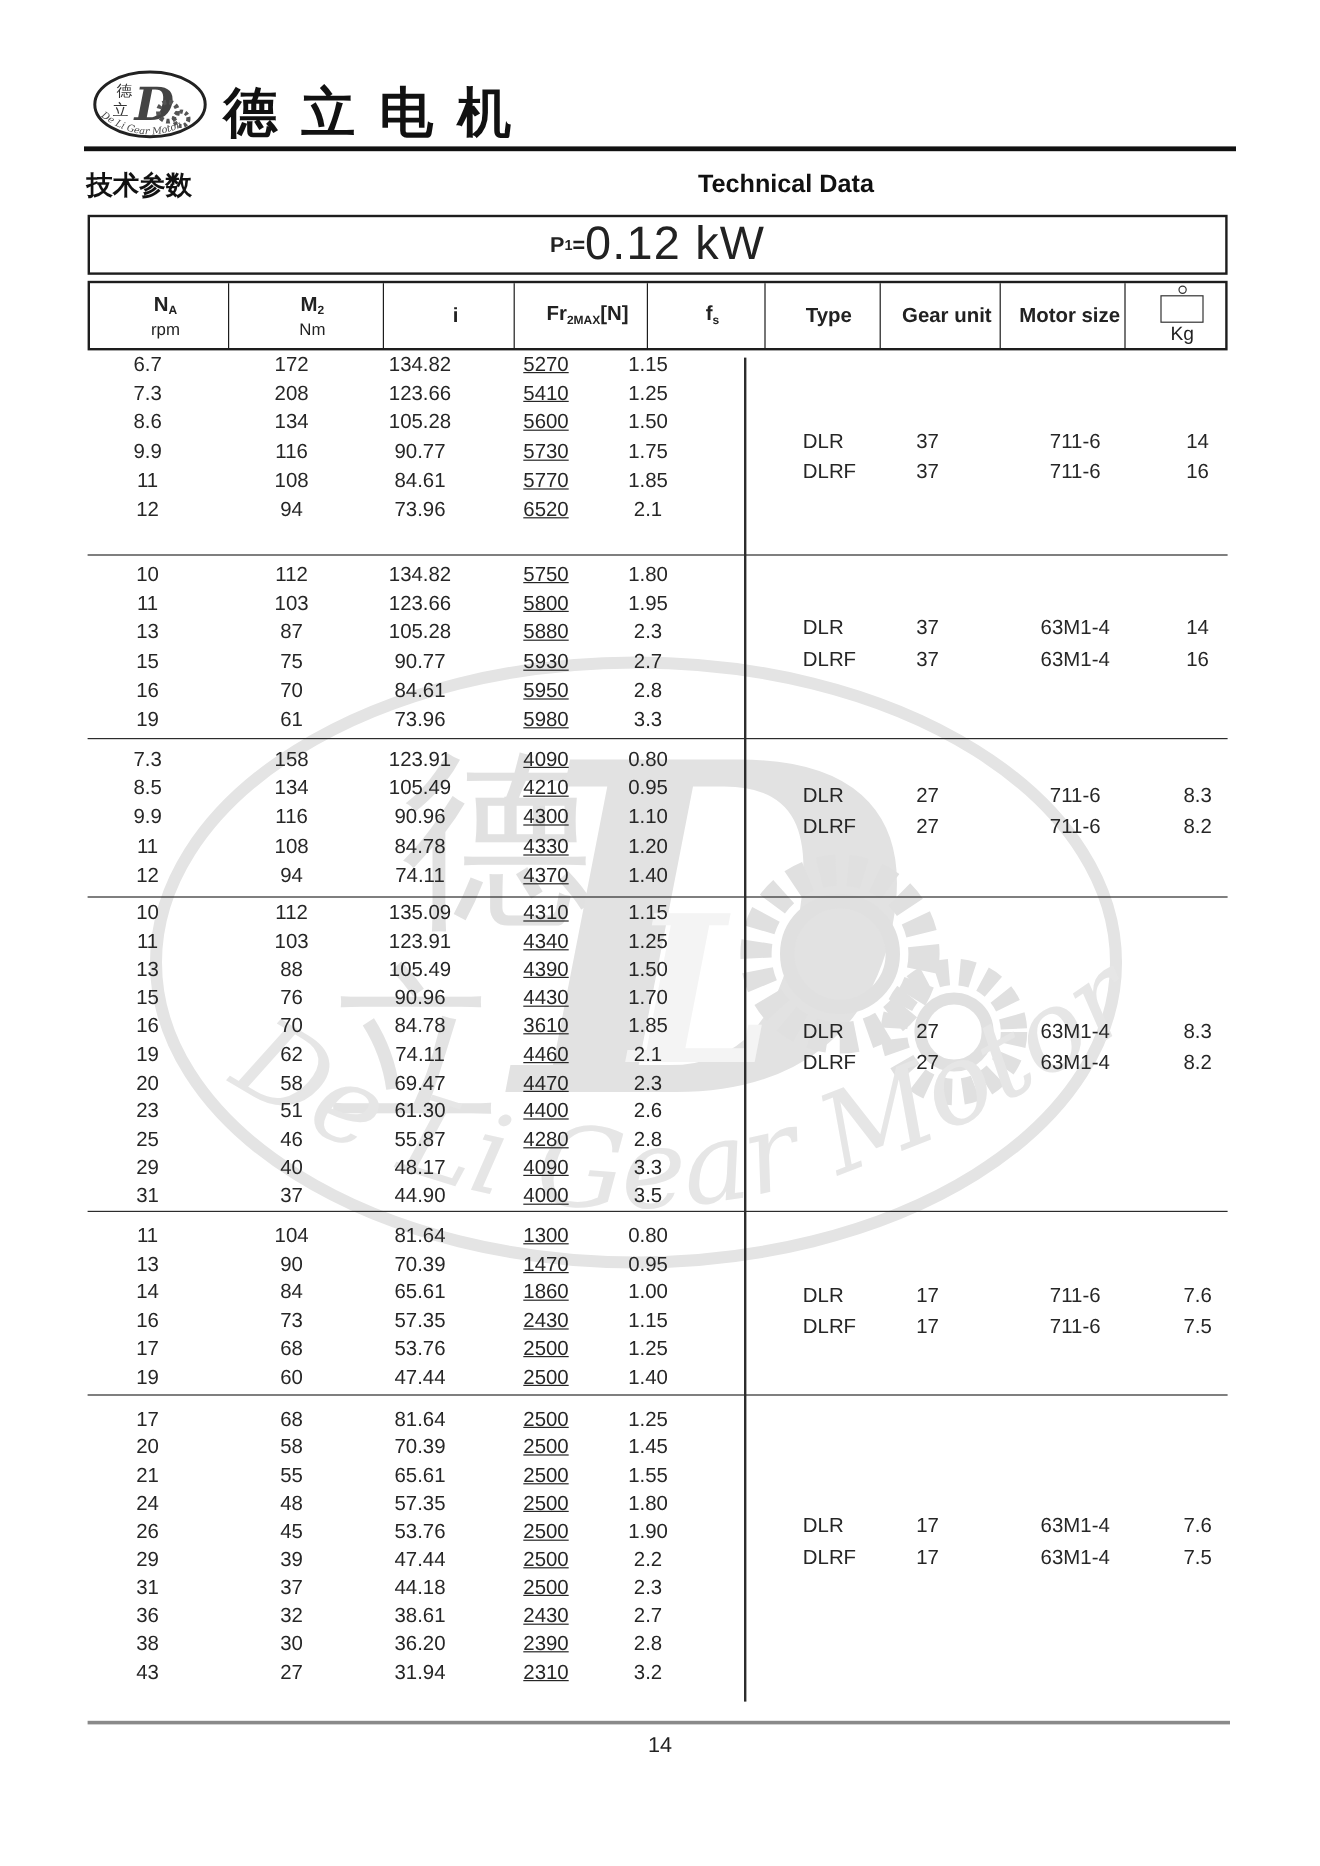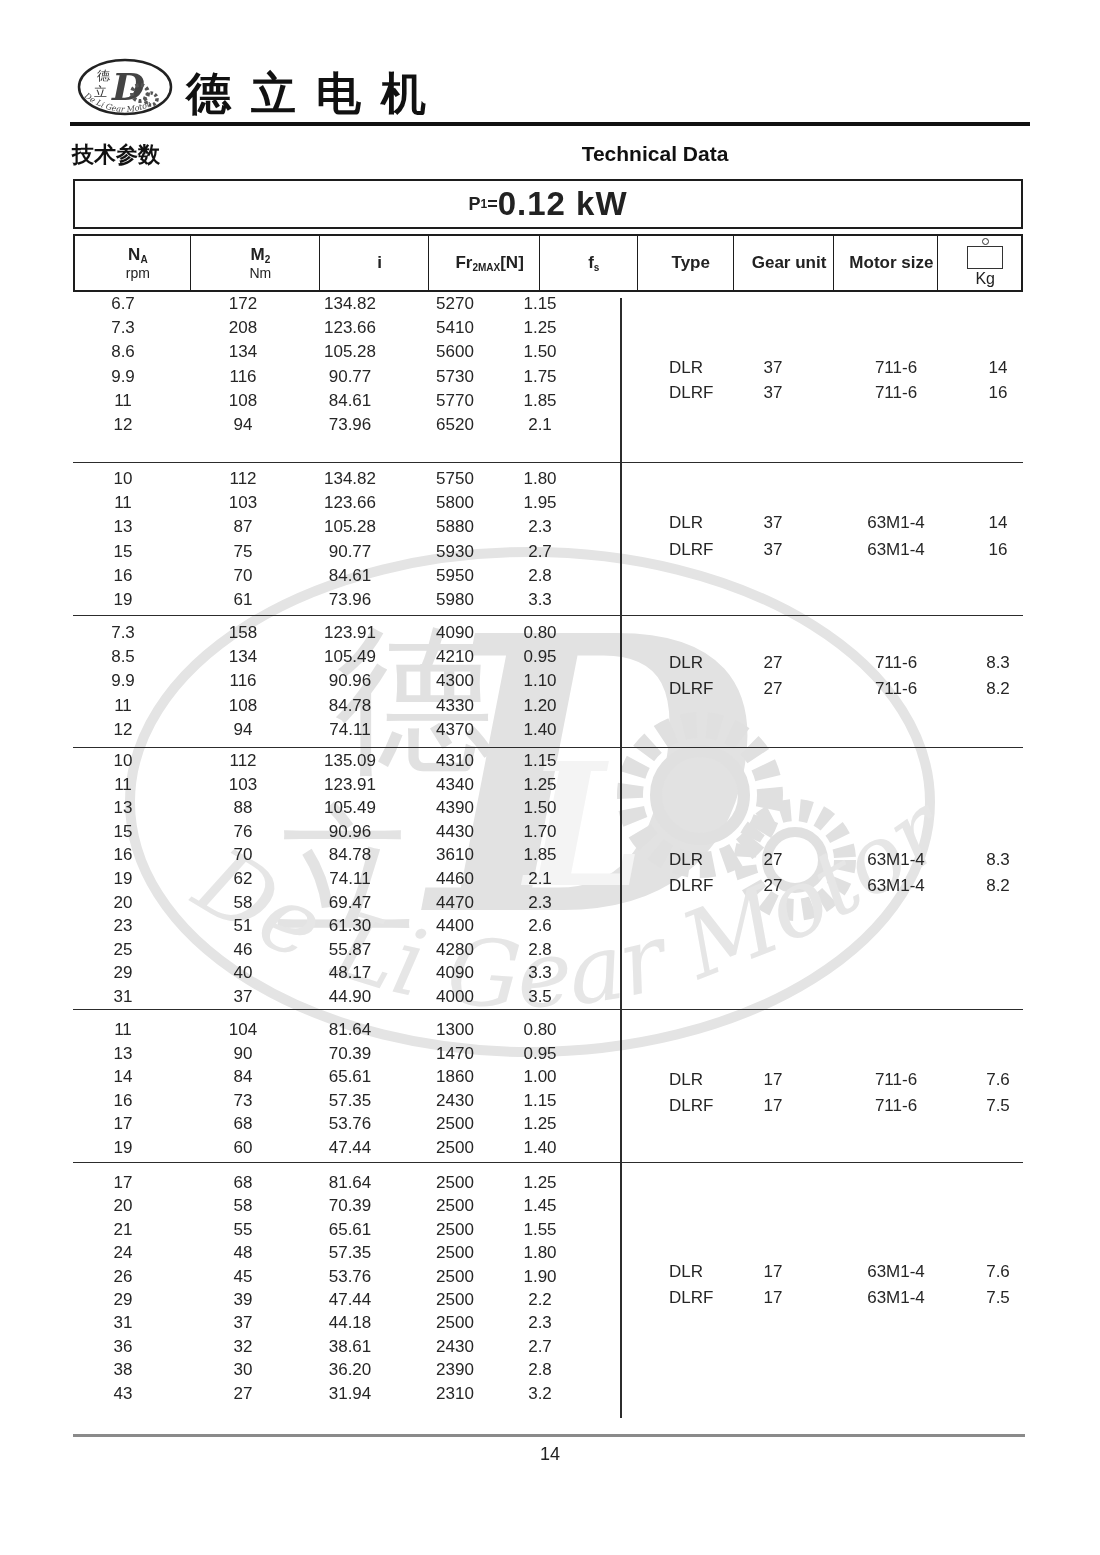--- a/index.html
+++ b/index.html
@@ -11,21 +11,21 @@
          font-size:45px;font-weight:bold;letter-spacing:20px;color:#111;}
   .topline{position:absolute;left:70px;top:122px;width:960px;height:4px;background:#111;}
   .sec-cn{position:absolute;left:72px;top:140px;font-size:22px;font-weight:bold;color:#111;}
   .sec-en{position:absolute;left:480px;top:142px;width:350px;text-align:center;
           font-size:21px;font-weight:bold;color:#111;}
   
   .pbox{position:absolute;left:73px;top:179px;width:950px;height:50px;border:2px solid #1d1d1d;
         box-sizing:border-box;display:flex;align-items:center;justify-content:center;}
   .pbox .p-pre{font-size:18px;font-weight:bold;}
   .pbox .p-sub{font-size:12px;font-weight:bold;vertical-align:-4px;}
-  .pbox .p-val{font-size:33px;font-weight:bold;letter-spacing:1px;}
+  .pbox .p-val{font-size:39px;font-weight:normal;letter-spacing:1px;}
   
   .hdr{position:absolute;left:73px;top:234px;width:950px;height:58px;border:2px solid #1d1d1d;
        box-sizing:border-box;display:flex;}
   .hcell{box-sizing:border-box;border-right:1.5px solid #1d1d1d;display:flex;flex-direction:column;
          align-items:center;justify-content:center;line-height:1.15;margin-left:11px;}
   .hcell:last-child{border-right:none;}
   .hmain{font-size:17px;font-weight:bold;}
   .hsub{font-size:10px;font-weight:bold;vertical-align:-3px;}
   .hunit{font-size:14px;font-weight:normal;}
   .w-na{width:117px}.w-m2{width:132px}.w-i{width:110px}.w-fr{width:111px}.w-fs{width:97px}
@@ -36,21 +36,21 @@
   .wicon .block{width:36px;height:23px;border:1.5px solid #333;box-sizing:border-box;margin-top:1px;}
   .kgtxt{font-size:16px;margin-top:1px;}
   
   .tbody{position:absolute;left:73px;top:292px;width:950px;height:1142px;z-index:2;}
   .vdiv{position:absolute;left:547px;top:6px;width:2px;height:1120px;background:#2c2c2c;}
   .group{position:relative;box-sizing:border-box;}
   .group.sep{border-bottom:1.5px solid #2c2c2c;}
   .drow{position:relative;}
   .nc{position:absolute;text-align:center;font-size:17px;color:#262626;}
   .c0{left:0;width:100px;}.c1{left:110px;width:120px;}.c2{left:217px;width:120px;}
-  .c3{left:322px;width:120px;}.c4{left:417px;width:100px;}
+  .c3{left:322px;width:120px;text-decoration:underline;}.c4{left:417px;width:100px;}
   .irow{position:absolute;left:16px;width:100%;height:24px;line-height:24px;}
   .it{position:absolute;left:580px;width:85px;text-align:left;font-size:17px;color:#262626;}
   .ig{position:absolute;left:648px;width:72px;text-align:center;font-size:17px;color:#262626;}
   .im{position:absolute;left:748px;width:118px;text-align:center;font-size:17px;color:#262626;}
   .ik{position:absolute;left:870px;width:78px;text-align:center;font-size:17px;color:#262626;}
   
   .wm{position:absolute;left:80px;top:540px;z-index:1;}
   
   .botline{position:absolute;left:73px;top:1434px;width:952px;height:3px;background:#8a8a8a;}
   .pagenum{position:absolute;left:0;top:1444px;width:1100px;text-align:center;font-size:18px;color:#222;}

